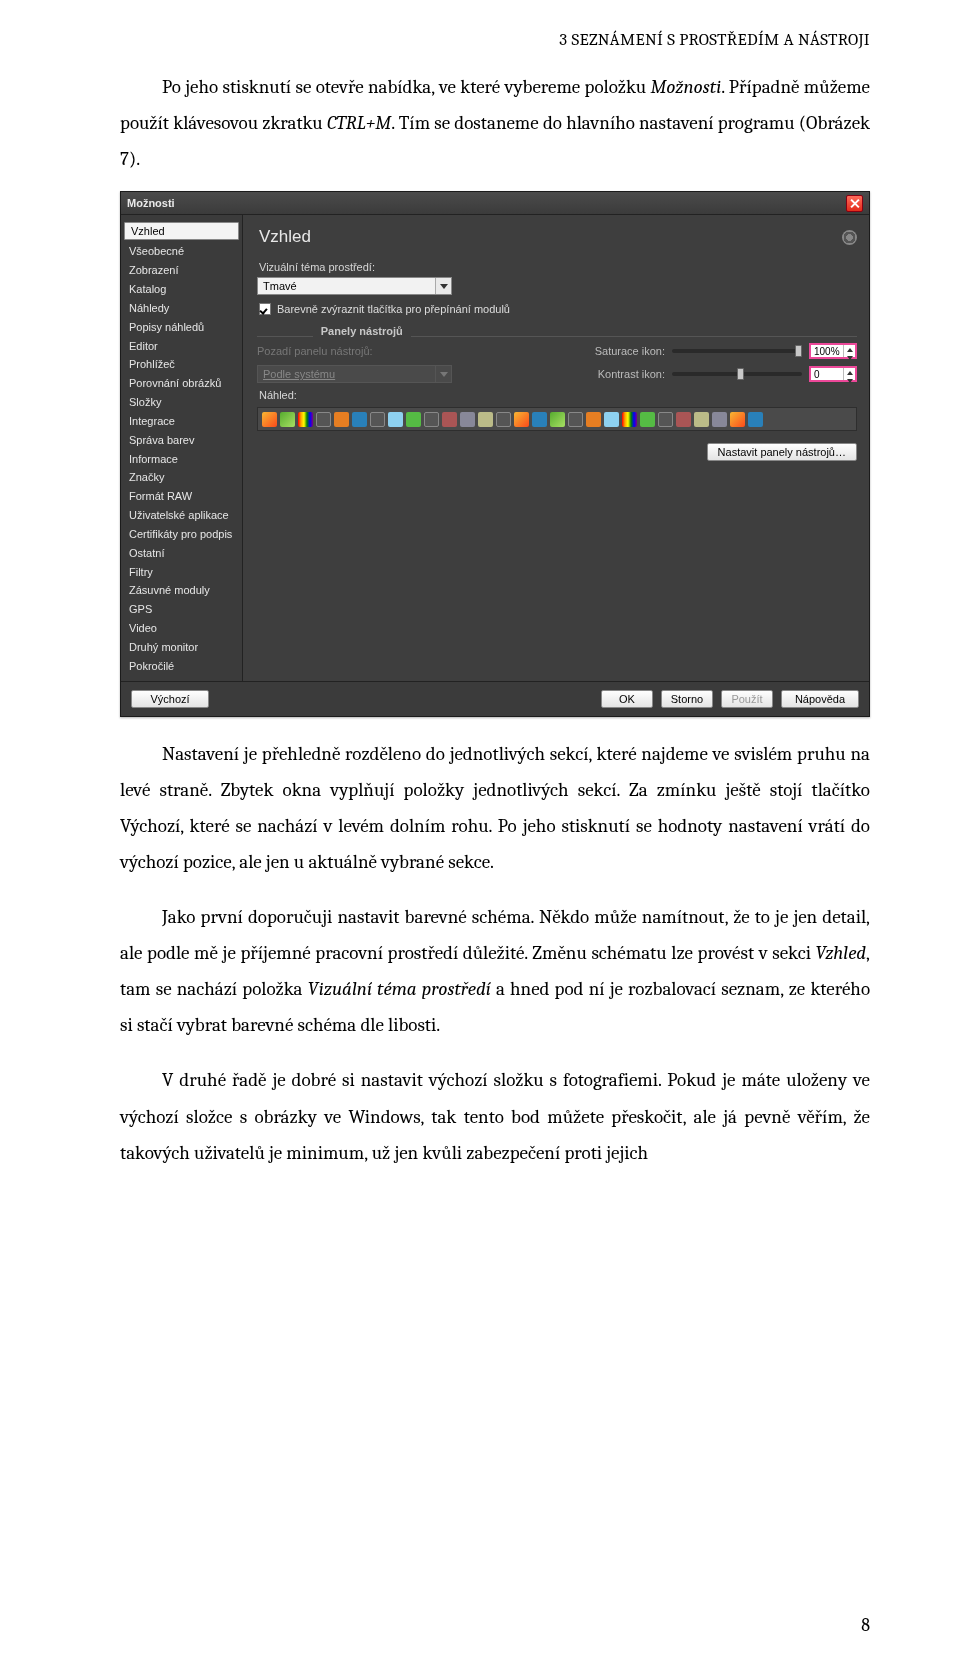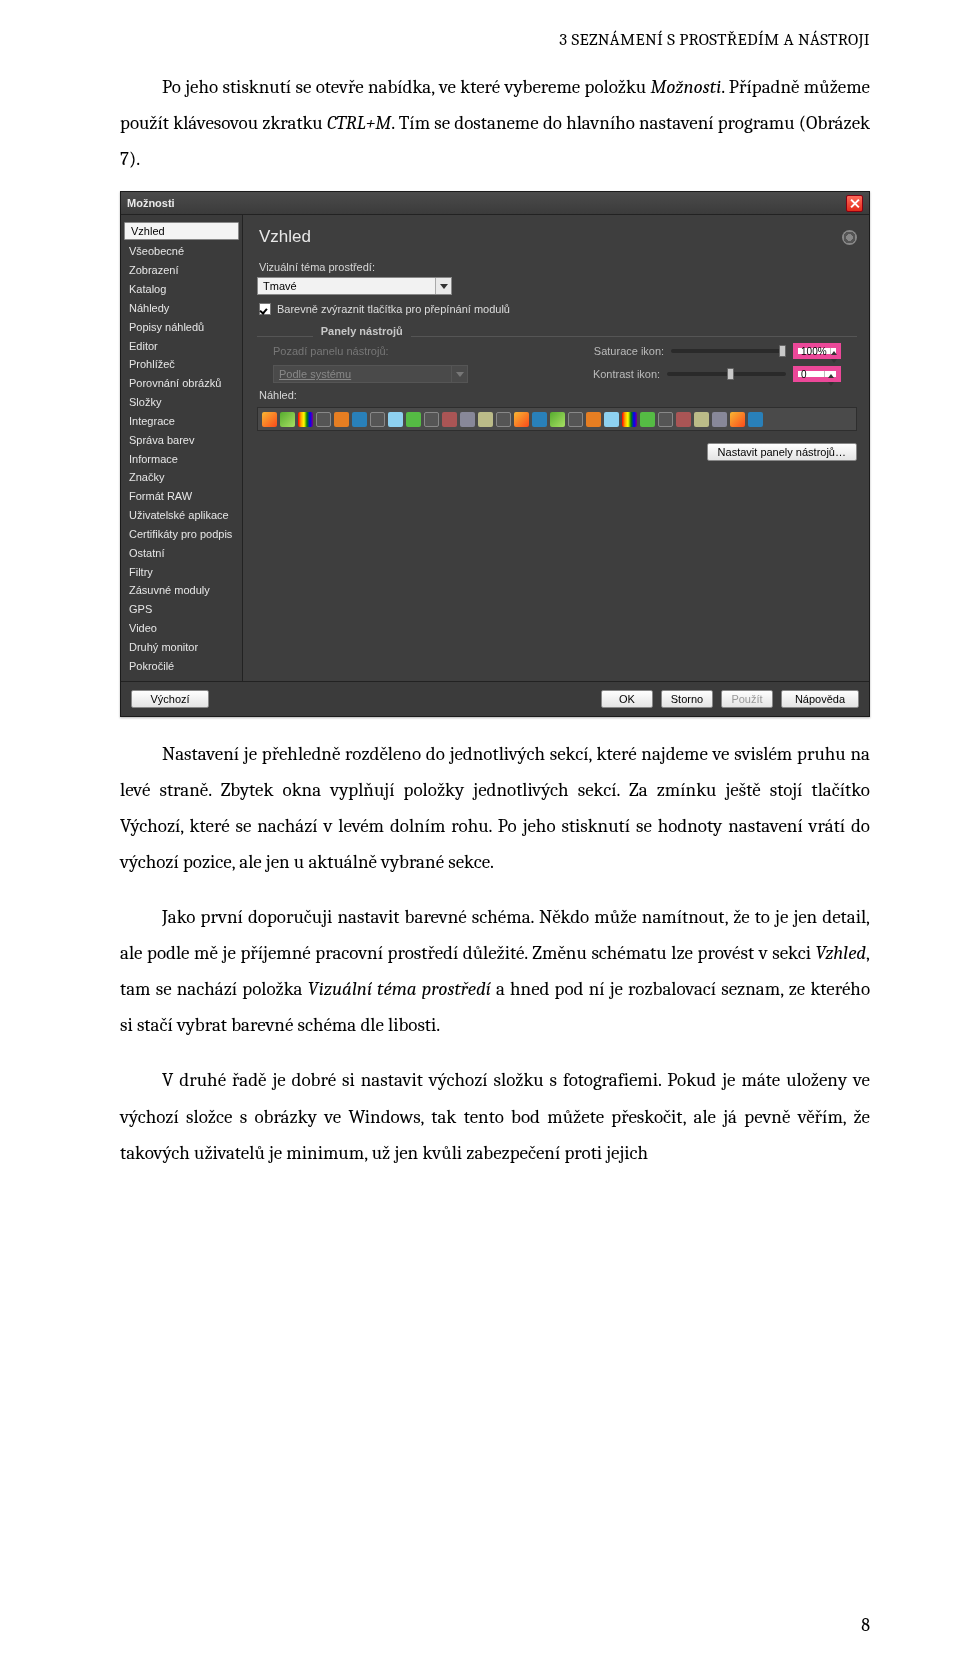--- a/index.html
+++ b/index.html
@@ -133,26 +133,26 @@
   .checkbox:before{
     content:""; position:absolute; left:1px; top:3px;
     width:3px;height:5px; border:solid #000; border-width:0 2px 2px 0; transform:rotate(40deg);
   }
   .cb-label{font-size:11px;color:#ddd;}
 
   .sep { display:flex; align-items:flex-end; gap:8px; margin:6px 0;font-weight:bold;}
   .sep .line{ flex:1; height:1px; background:#555;}
   .sep .txt{ font-size:11px; color:#c8c8c8;}
 
-  .row { display:flex; align-items:center; gap:3px; margin:6px 16px;}
+  .row { display:flex; align-items:center; gap:3px; margin:6px 0;}
   .row .lbl { color:#bbb; font-size:11px;}
   .row .lbl.dim { color:#777;}
   .slider { flex:1; height:4px; background:#2a2a2a; border-radius:2px; position:relative; margin:0 4px;}
   .slider .thumb { position:absolute; top:-4px; width:7px; height:12px; background:#c8c8c8; border:1px solid #666; border-radius:1px;}
-  .spin { width:48px; height:16px; background:#fff; border:5px solid #ec4899; display:flex; align-items:center; font-size:10px; color:#000;}
+  .spin { width:48px; height:16px; background:#fff; border:2px solid #ec4899; display:flex; align-items:center; font-size:10px; color:#000;}
   .spin .v{ flex:1; padding:0 3px;}
   .spin .arrows{ width:12px; height:100%; border-left:1px solid #bbb; display:flex; flex-direction:column;}
   .spin .up,.spin .dn{flex:1; display:flex;align-items:center;justify-content:center;}
   .spin .up:before{content:"";border:3px solid transparent;border-bottom:4px solid #333;margin-bottom:2px;}
   .spin .dn:before{content:"";border:3px solid transparent;border-top:4px solid #333;margin-top:2px;}
 
   .toolbar-row {
     background:#4a4a4a; border:1px solid #2e2e2e; height:24px; margin:6px 0 10px 0;
     display:flex; align-items:center; padding:0 4px; gap:3px; overflow:hidden;
   }

